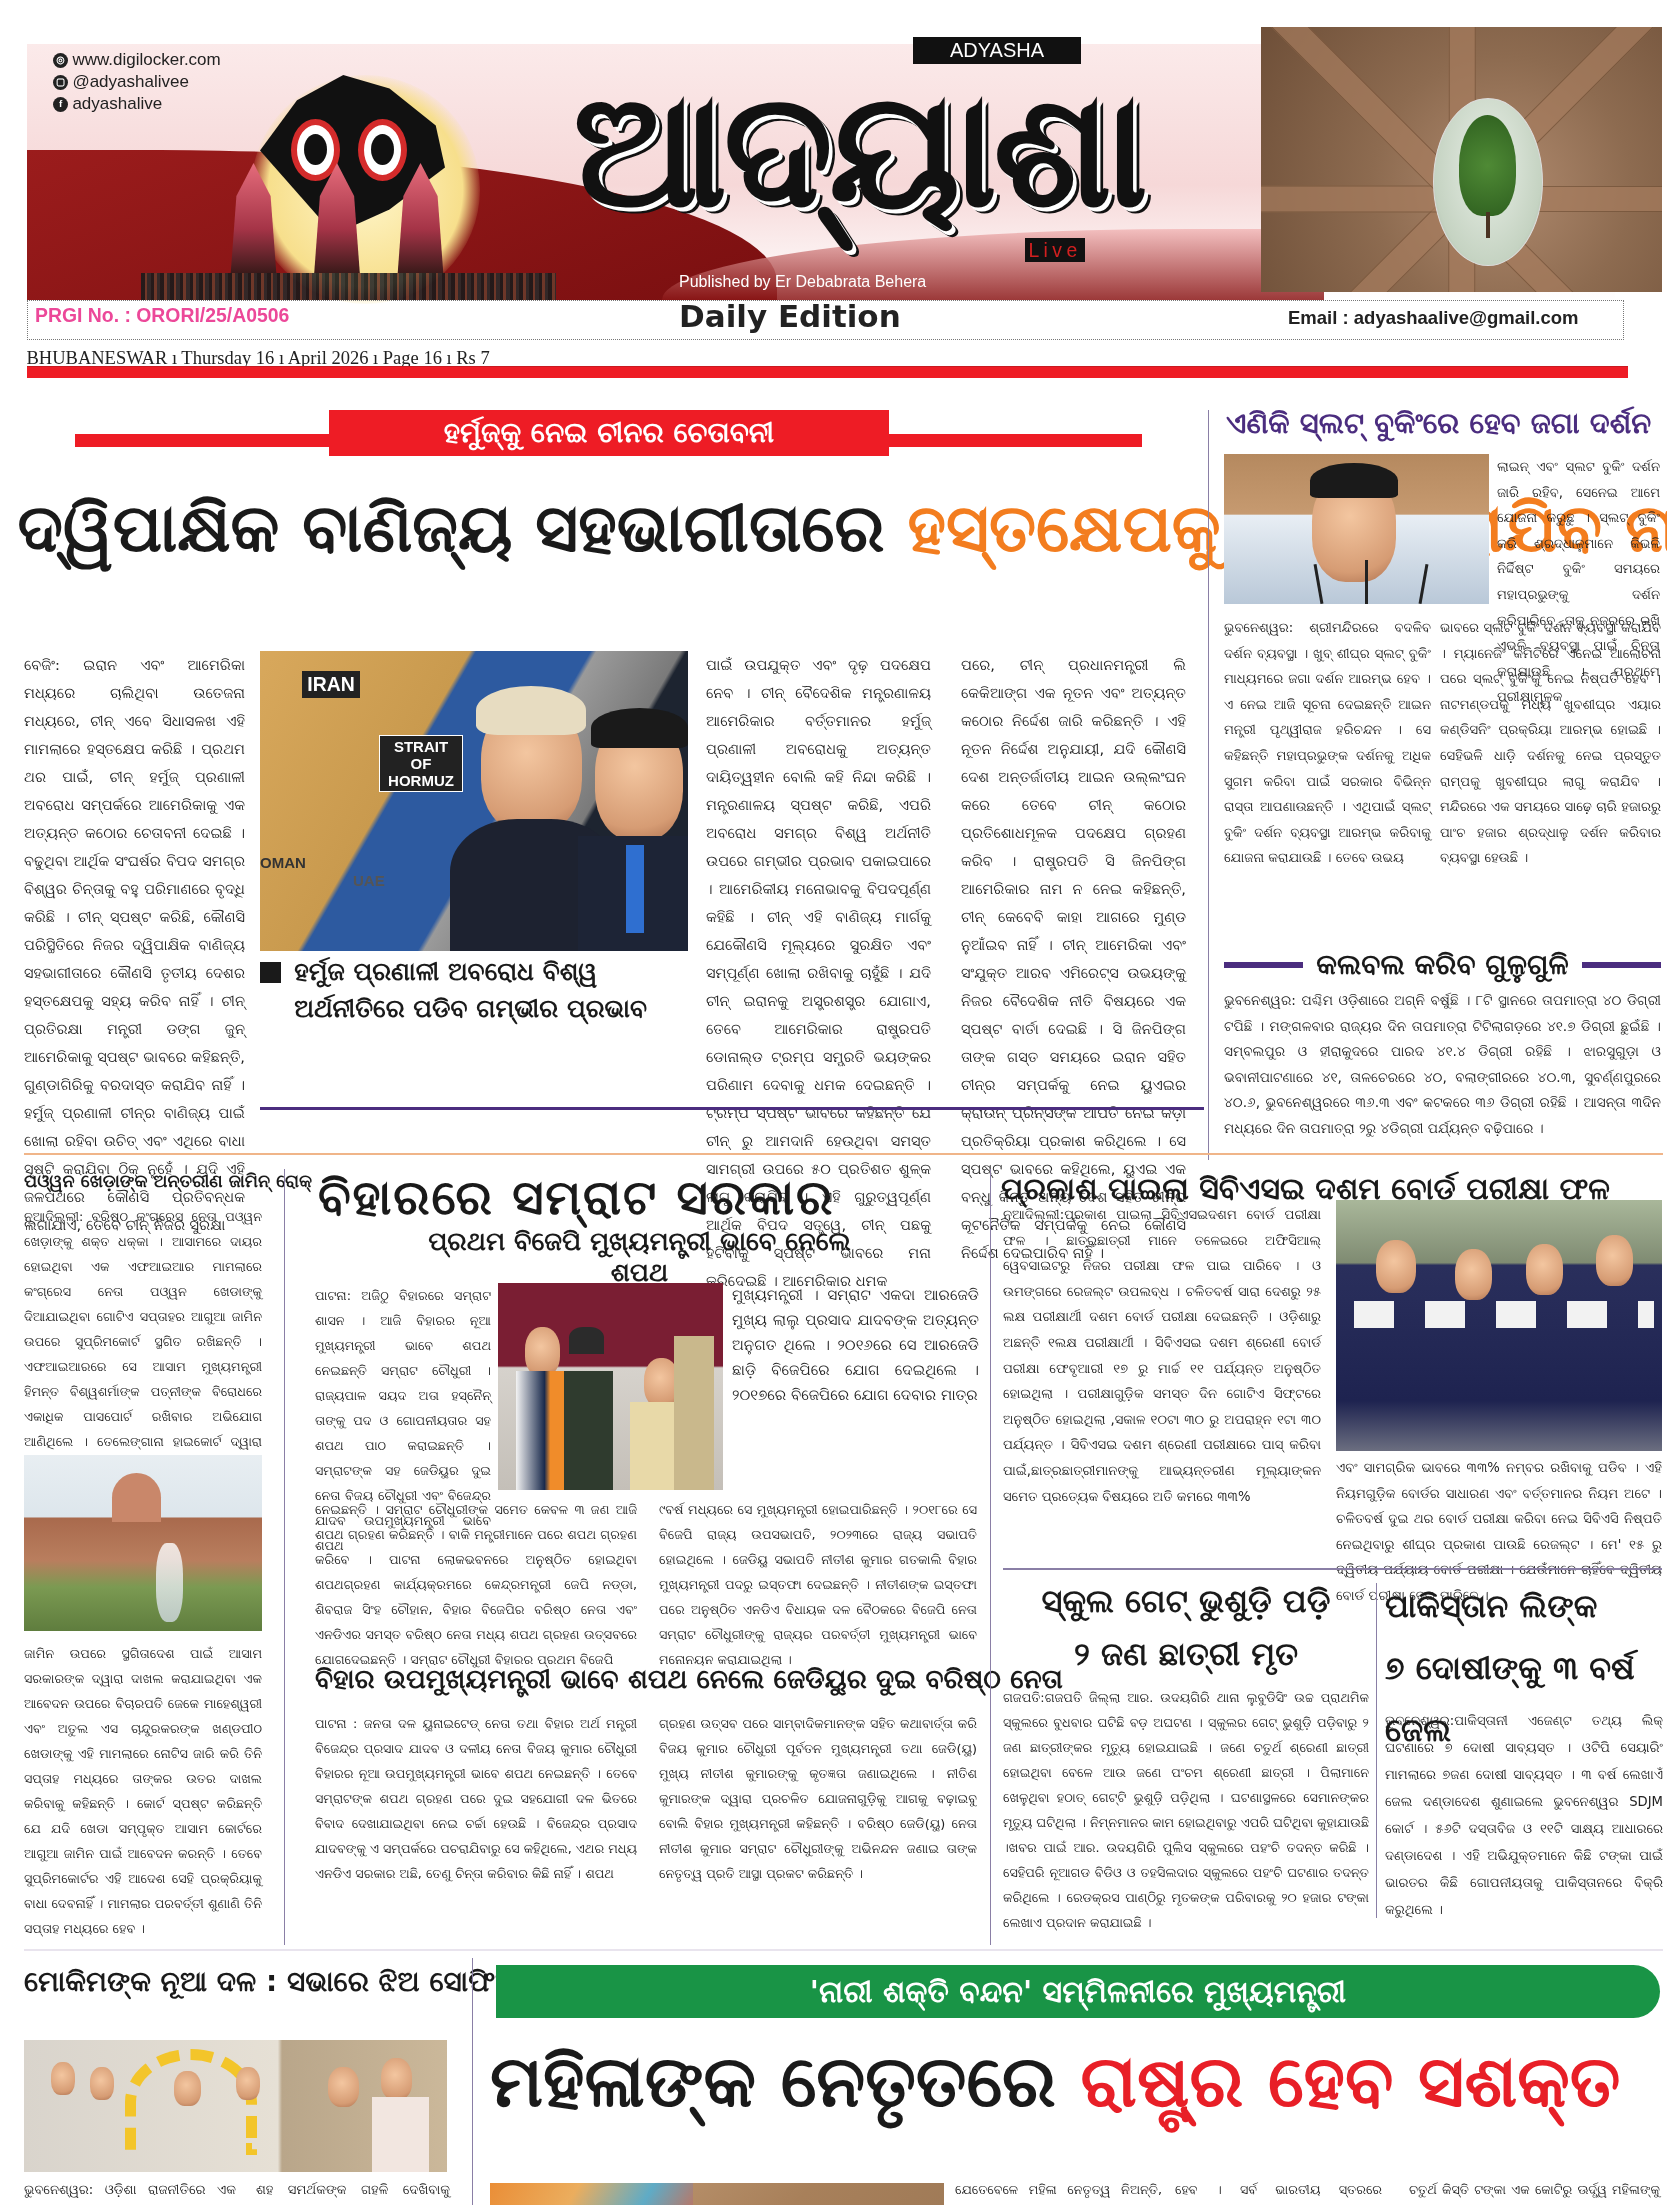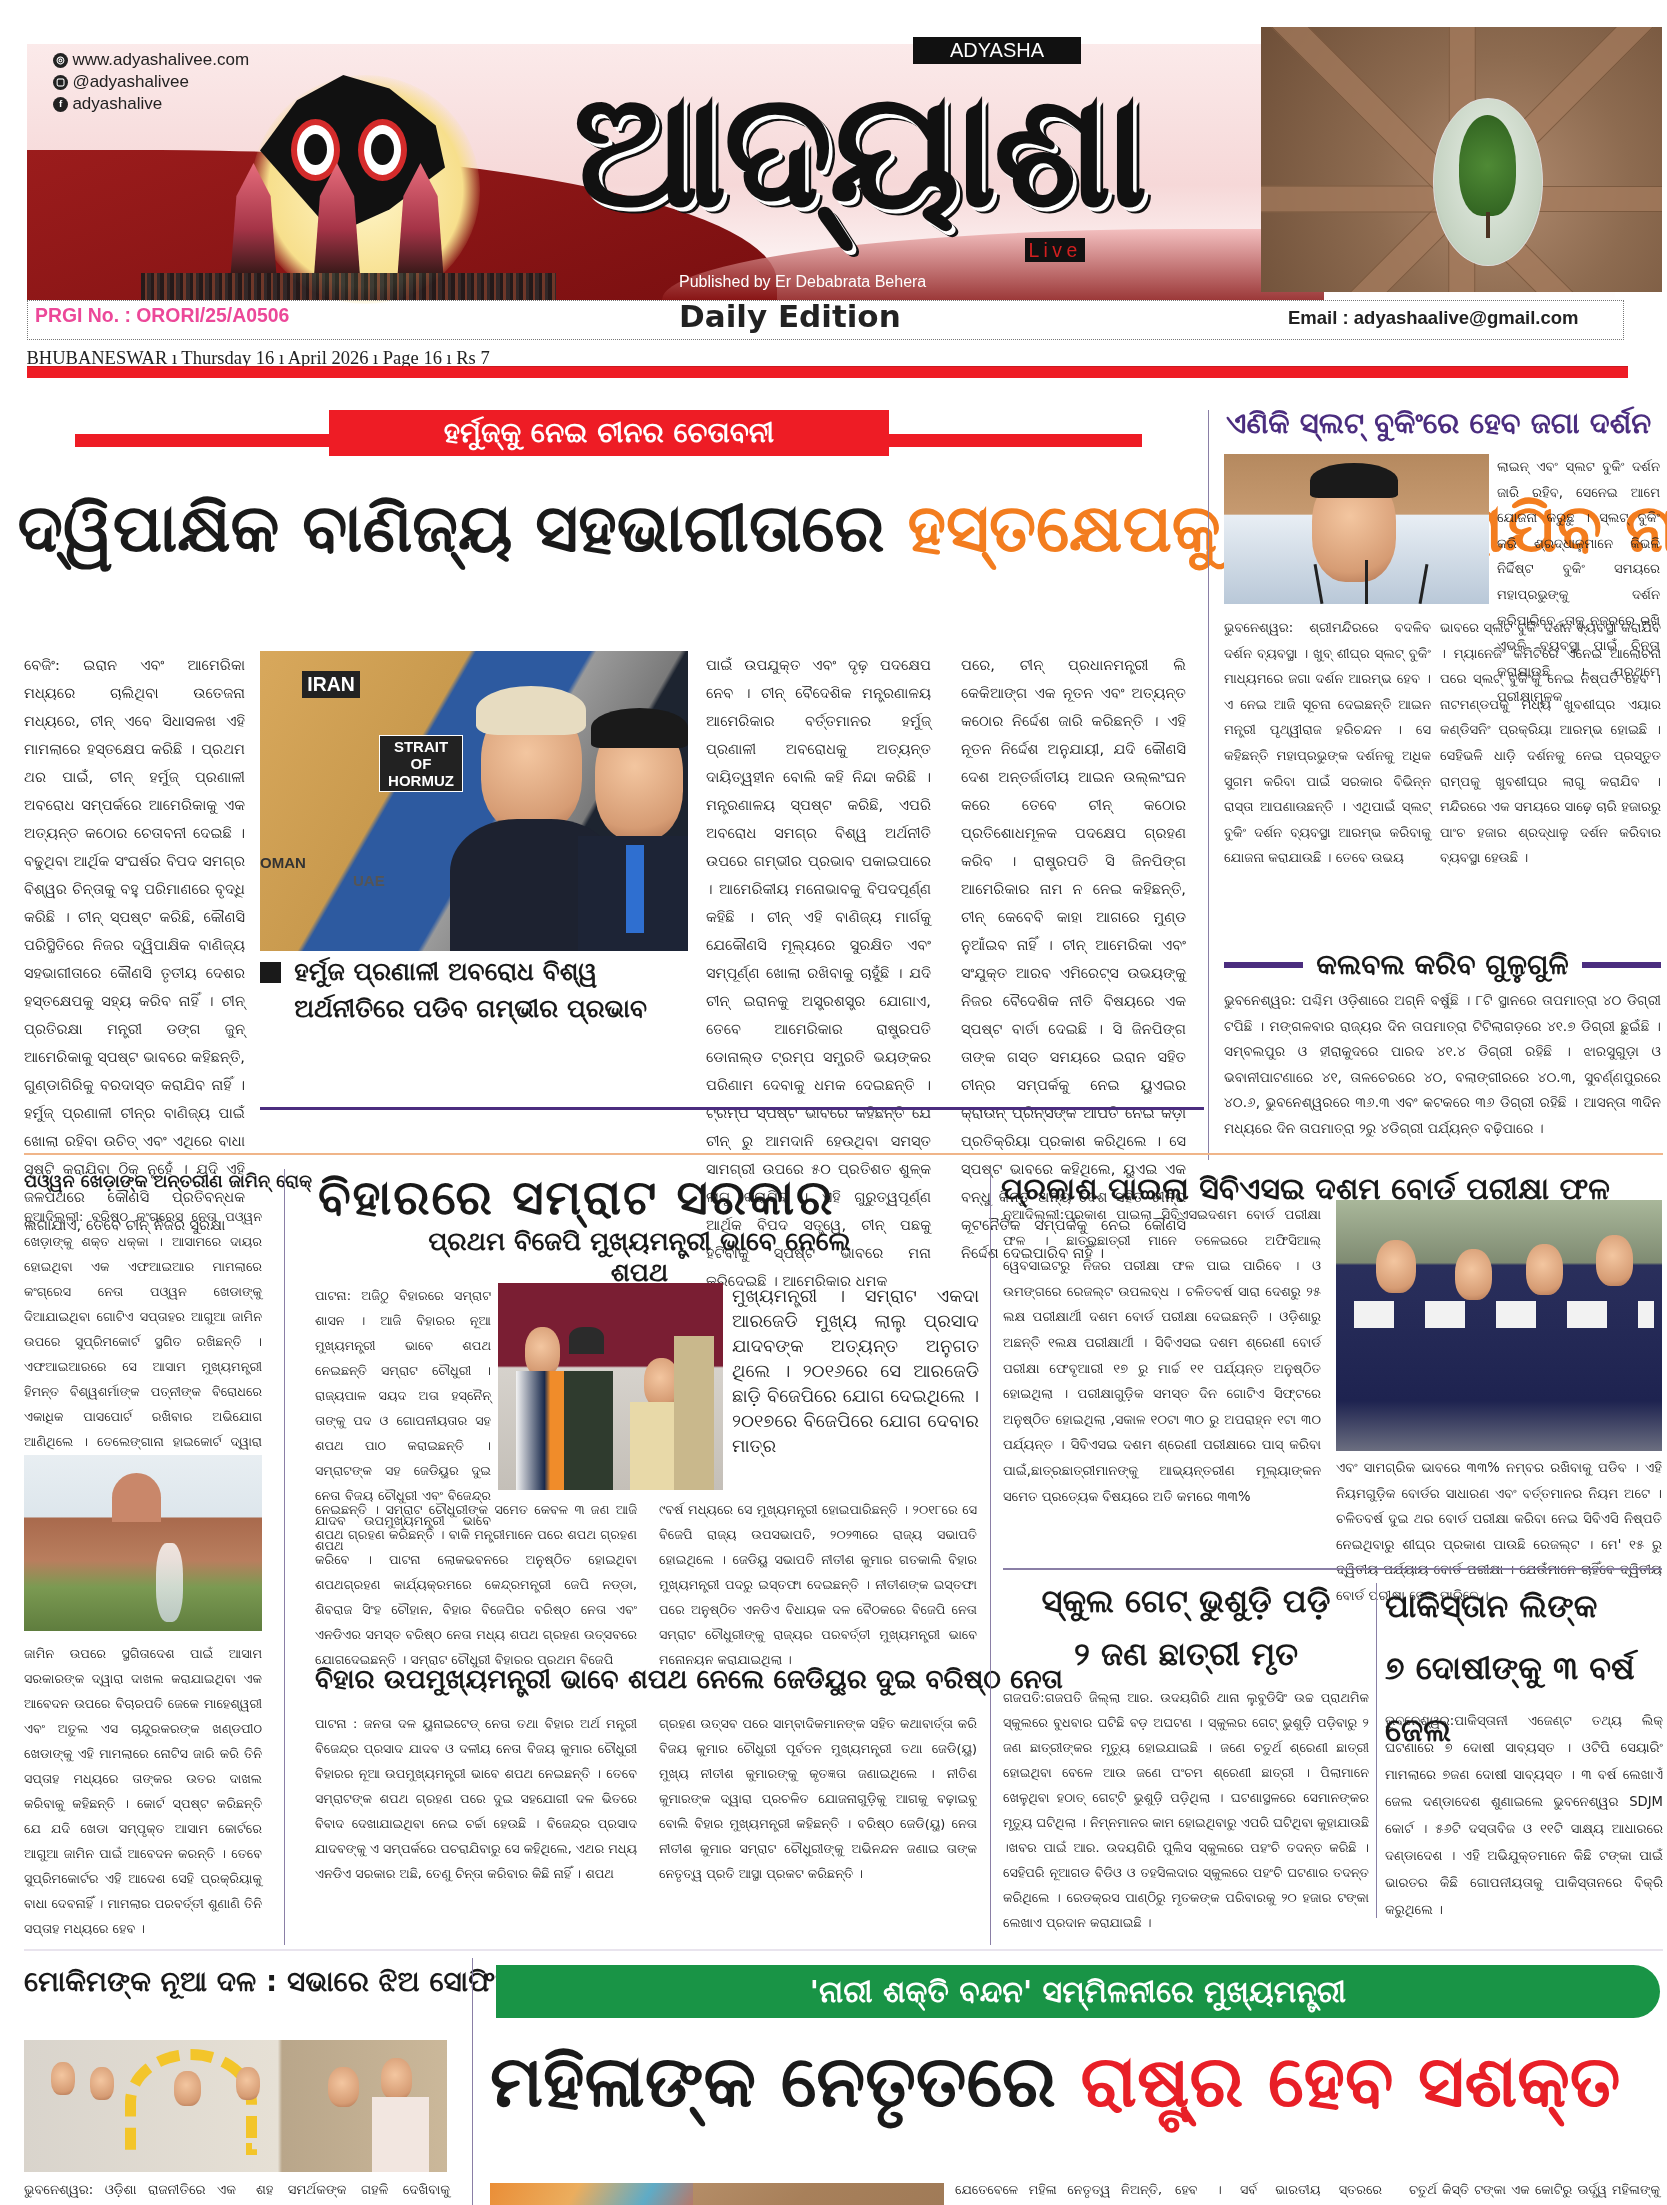--- a/index.html
+++ b/index.html
@@ -137,21 +137,21 @@
   <div class="abs" style="left:225px;top:163px;display:flex;gap:26.5px;">
     <div class="temple"></div>
     <div class="temple"></div>
     <div class="temple"></div>
   </div>
   <div class="abs crowd"></div>
 
   <div class="abs social">
     <div class="row">
       <span class="ico">◎</span>
-      <span>www.adyashalivee.com</span>
+      <span>www.digilocker.com</span>
     </div>
     <div class="row">
       <span class="ico">▢</span>
       <span>@adyashalivee</span>
     </div>
     <div class="row">
       <span class="ico">f</span>
       <span>adyashalive</span>
     </div>
   </div>
@@ -255,21 +255,21 @@
 <div class="abs body-text" style="left:315px;top:1283px;width:176px;font-size:12.8px;line-height:25px;">ପାଟନା: ଅଜିଠୁ ବିହାରରେ ସମ୍ରାଟ ଶାସନ । ଆଜି ବିହାରର ନୂଆ ମୁଖ୍ୟମନ୍ତ୍ରୀ ଭାବେ ଶପଥ ନେଇଛନ୍ତି ସମ୍ରାଟ ଚୌଧୁରୀ । ରାଜ୍ୟପାଳ ସୟଦ ଅତା ହସ୍ନୈନ୍ ତାଙ୍କୁ ପଦ ଓ ଗୋପନୀୟତାର ସହ ଶପଥ ପାଠ କରାଇଛନ୍ତି । ସମ୍ରାଟଙ୍କ ସହ ଜେଡିୟୁର ଦୁଇ ନେତା ବିଜୟ ଚୌଧୁରୀ ଏବଂ ବିଜେନ୍ଦ୍ର ଯାଦବ ଉପମୁଖ୍ୟମନ୍ତ୍ରୀ ଭାବେ ଶପଥ</div>
 <div class="abs photo photo-bihar">
   <div class="face" style="left:26.5px;top:44px;width:35px;height:49px;"></div>
   <div style="position:absolute;left:17.6px;top:88px;width:57px;height:119px;background:linear-gradient(90deg,#f3f3f3 0%,#1b2b4d 50%,#f08c2a 60%);"></div>
   <div style="position:absolute;left:71px;top:44px;width:35px;height:26.5px;background:#2b2b2b;border-radius:40% 40% 0 0;"></div>
   <div style="position:absolute;left:66px;top:88px;width:49px;height:119px;background:#2f3b2e;"></div>
   <div class="face" style="left:146px;top:75px;width:35px;height:49px;"></div>
   <div style="position:absolute;left:132px;top:119px;width:62px;height:88px;background:#e8d9a8;"></div>
   <div style="position:absolute;left:176px;top:53px;width:40px;height:154px;background:#c9b88c;"></div>
 </div>
-<div class="abs body-text" style="left:732px;top:1283px;width:247px;font-size:18px;line-height:25px;">ମୁଖ୍ୟମନ୍ତ୍ରୀ । ସମ୍ରାଟ ଏକଦା ଆରଜେଡି ମୁଖ୍ୟ ଲାଲୁ ପ୍ରସାଦ ଯାଦବଙ୍କ ଅତ୍ୟନ୍ତ ଅନୁଗତ ଥିଲେ । ୨୦୧୬ରେ ସେ ଆରଜେଡି ଛାଡ଼ି ବିଜେପିରେ ଯୋଗ ଦେଇଥିଲେ । ୨୦୧୭ରେ ବିଜେପିରେ ଯୋଗ ଦେବାର ମାତ୍ର</div>
+<div class="abs body-text" style="left:732px;top:1283px;width:247px;font-size:15px;line-height:25px;">ମୁଖ୍ୟମନ୍ତ୍ରୀ । ସମ୍ରାଟ ଏକଦା ଆରଜେଡି ମୁଖ୍ୟ ଲାଲୁ ପ୍ରସାଦ ଯାଦବଙ୍କ ଅତ୍ୟନ୍ତ ଅନୁଗତ ଥିଲେ । ୨୦୧୬ରେ ସେ ଆରଜେଡି ଛାଡ଼ି ବିଜେପିରେ ଯୋଗ ଦେଇଥିଲେ । ୨୦୧୭ରେ ବିଜେପିରେ ଯୋଗ ଦେବାର ମାତ୍ର</div>
 <div class="abs body-text" style="left:315px;top:1497px;width:322px;font-size:12.8px;line-height:25px;">ନେଇଛନ୍ତି । ସମ୍ରାଟ ଚୌଧୁରୀଙ୍କ ସମେତ କେବଳ ୩ ଜଣ ଆଜି ଶପଥ ଗ୍ରହଣ କରିଛନ୍ତି । ବାକି ମନ୍ତ୍ରୀମାନେ ପରେ ଶପଥ ଗ୍ରହଣ କରିବେ । ପାଟନା ଲୋକଭବନରେ ଅନୁଷ୍ଠିତ ହୋଇଥିବା ଶପଥଗ୍ରହଣ କାର୍ଯ୍ୟକ୍ରମରେ କେନ୍ଦ୍ରମନ୍ତ୍ରୀ ଜେପି ନଡ୍ଡା, ଶିବରାଜ ସିଂହ ଚୌହାନ, ବିହାର ବିଜେପିର ବରିଷ୍ଠ ନେତା ଏବଂ ଏନଡିଏର ସମସ୍ତ ବରିଷ୍ଠ ନେତା ମଧ୍ୟ ଶପଥ ଗ୍ରହଣ ଉତ୍ସବରେ ଯୋଗଦେଇଛନ୍ତି । ସମ୍ରାଟ ଚୌଧୁରୀ ବିହାରର ପ୍ରଥମ ବିଜେପି</div>
 <div class="abs body-text" style="left:659px;top:1497px;width:318px;font-size:12.8px;line-height:25px;">୯ବର୍ଷ ମଧ୍ୟରେ ସେ ମୁଖ୍ୟମନ୍ତ୍ରୀ ହୋଇପାରିଛନ୍ତି । ୨୦୧୮ରେ ସେ ବିଜେପି ରାଜ୍ୟ ଉପସଭାପତି, ୨୦୨୩ରେ ରାଜ୍ୟ ସଭାପତି ହୋଇଥିଲେ । ଜେଡିୟୁ ସଭାପତି ନୀତୀଶ କୁମାର ଗତକାଲି ବିହାର ମୁଖ୍ୟମନ୍ତ୍ରୀ ପଦରୁ ଇସ୍ତଫା ଦେଇଛନ୍ତି । ନୀତୀଶଙ୍କ ଇସ୍ତଫା ପରେ ଅନୁଷ୍ଠିତ ଏନଡିଏ ବିଧାୟକ ଦଳ ବୈଠକରେ ବିଜେପି ନେତା ସମ୍ରାଟ ଚୌଧୁରୀଙ୍କୁ ରାଜ୍ୟର ପରବର୍ତ୍ତୀ ମୁଖ୍ୟମନ୍ତ୍ରୀ ଭାବେ ମନୋନୟନ କରାଯାଇଥିଲା ।</div>
 
 <div class="abs headline" style="left:315px;top:1663px;width:666px;font-size:26.5px;white-space:nowrap;">ବିହାର ଉପମୁଖ୍ୟମନ୍ତ୍ରୀ ଭାବେ ଶପଥ ନେଲେ ଜେଡିୟୁର ଦୁଇ ବରିଷ୍ଠ ନେତା</div>
 <div class="abs body-text" style="left:315px;top:1711px;width:322px;font-size:12.8px;line-height:25px;">ପାଟନା : ଜନତା ଦଳ ୟୁନାଇଟେଡ୍ ନେତା ତଥା ବିହାର ଅର୍ଥ ମନ୍ତ୍ରୀ ବିଜେନ୍ଦ୍ର ପ୍ରସାଦ ଯାଦବ ଓ ଦଳୀୟ ନେତା ବିଜୟ କୁମାର ଚୌଧୁରୀ ବିହାରର ନୂଆ ଉପମୁଖ୍ୟମନ୍ତ୍ରୀ ଭାବେ ଶପଥ ନେଇଛନ୍ତି । ତେବେ ସମ୍ରାଟଙ୍କ ଶପଥ ଗ୍ରହଣ ପରେ ଦୁଇ ସହଯୋଗୀ ଦଳ ଭିତରେ ବିବାଦ ଦେଖାଯାଇଥିବା ନେଇ ଚର୍ଚ୍ଚା ହେଉଛି । ବିଜେନ୍ଦ୍ର ପ୍ରସାଦ ଯାଦବଙ୍କୁ ଏ ସମ୍ପର୍କରେ ପଚରାଯିବାରୁ ସେ କହିଥିଲେ, ଏଥର ମଧ୍ୟ ଏନଡିଏ ସରକାର ଅଛି, ତେଣୁ ଚିନ୍ତା କରିବାର କିଛି ନାହିଁ । ଶପଥ</div>
 <div class="abs body-text" style="left:659px;top:1711px;width:318px;font-size:12.8px;line-height:25px;">ଗ୍ରହଣ ଉତ୍ସବ ପରେ ସାମ୍ବାଦିକମାନଙ୍କ ସହିତ କଥାବାର୍ତ୍ତା କରି ବିଜୟ କୁମାର ଚୌଧୁରୀ ପୂର୍ବତନ ମୁଖ୍ୟମନ୍ତ୍ରୀ ତଥା ଜେଡି(ୟୁ) ମୁଖ୍ୟ ନୀତୀଶ କୁମାରଙ୍କୁ କୃତଜ୍ଞତା ଜଣାଇଥିଲେ । ନୀତିଶ କୁମାରଙ୍କ ଦ୍ୱାରା ପ୍ରଚଳିତ ଯୋଜନାଗୁଡ଼ିକୁ ଆଗକୁ ବଢ଼ାଇବୁ ବୋଲି ବିହାର ମୁଖ୍ୟମନ୍ତ୍ରୀ କହିଛନ୍ତି । ବରିଷ୍ଠ ଜେଡି(ୟୁ) ନେତା ନୀତୀଶ କୁମାର ସମ୍ରାଟ ଚୌଧୁରୀଙ୍କୁ ଅଭିନନ୍ଦନ ଜଣାଇ ତାଙ୍କ ନେତୃତ୍ୱ ପ୍ରତି ଆସ୍ଥା ପ୍ରକଟ କରିଛନ୍ତି ।</div>
 <div class="abs vrule" style="left:990px;top:1169px;height:776px;"></div>
 
 <div class="abs headline cbse-head">ପ୍ରକାଶ ପାଇଲା ସିବିଏସଇ ଦଶମ ବୋର୍ଡ ପରୀକ୍ଷା ଫଳ</div>
 <div class="abs body-text" style="left:1003px;top:1202px;width:318px;font-size:13.2px;line-height:25.6px;">

